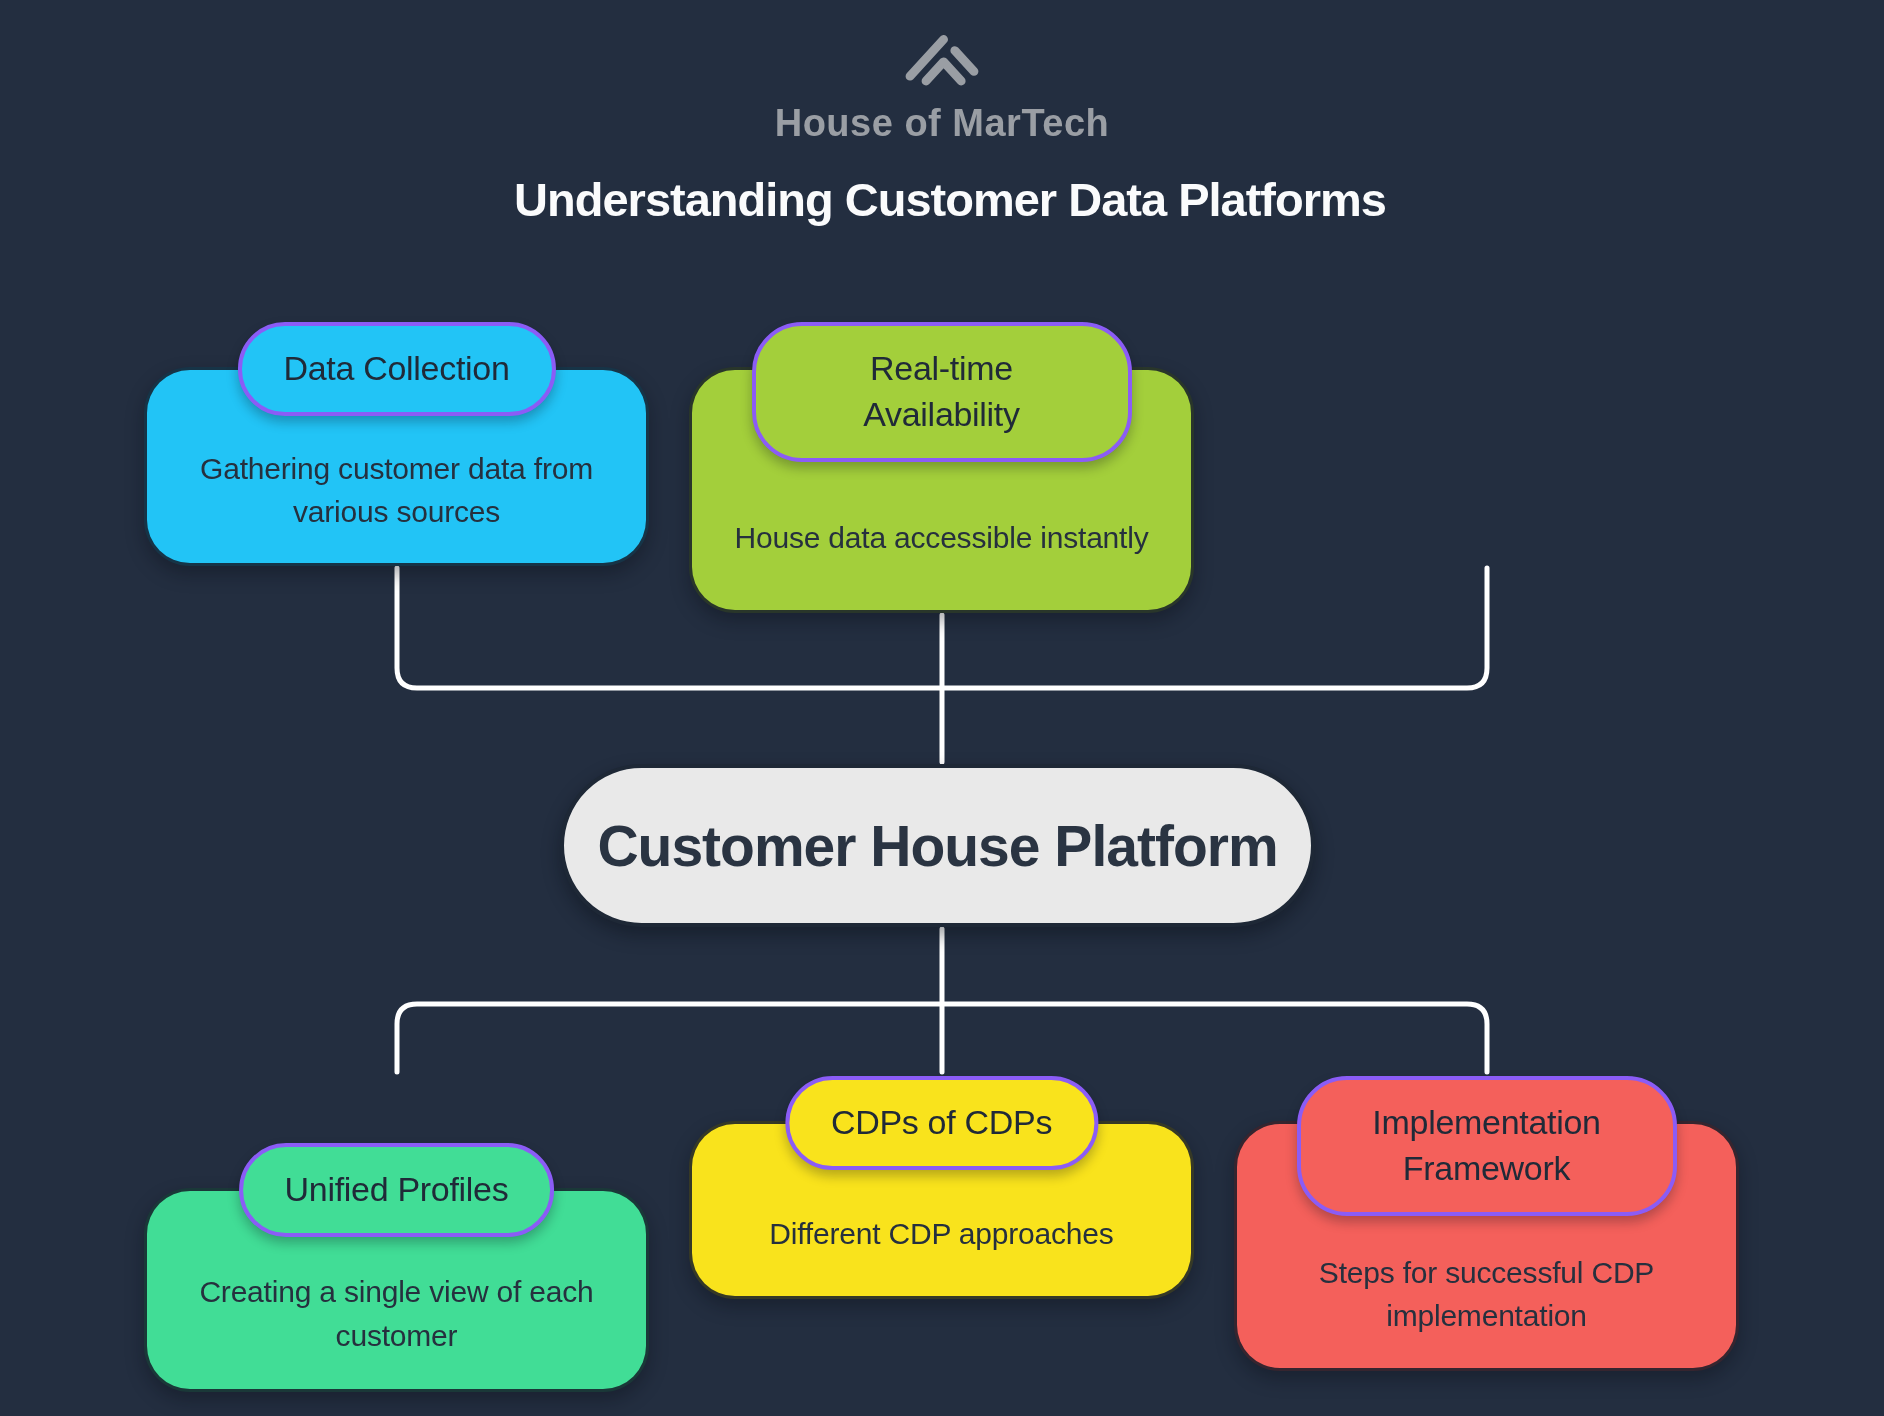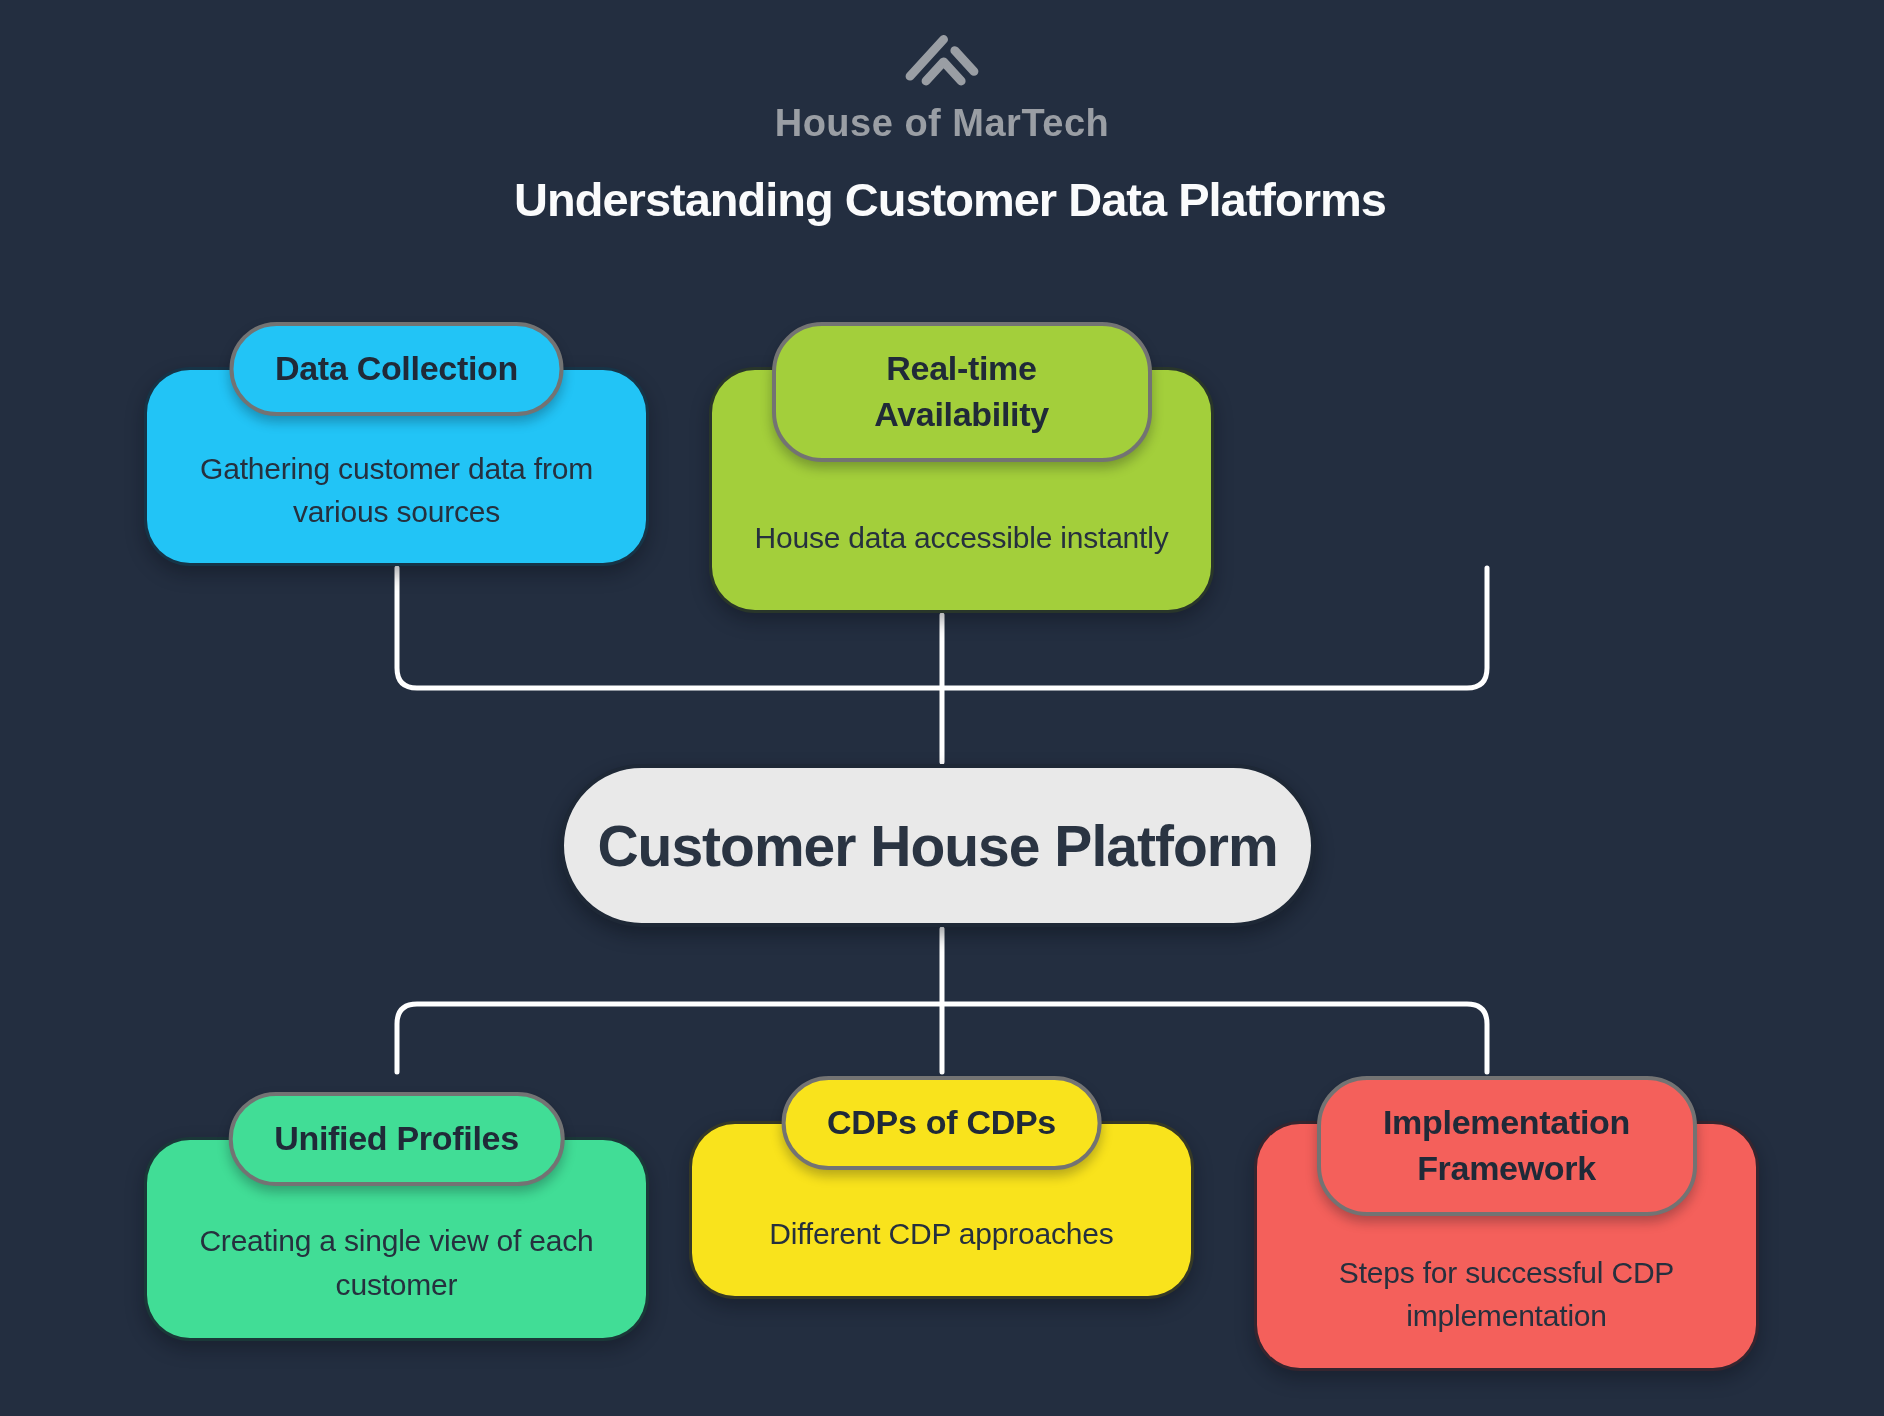--- a/index.html
+++ b/index.html
@@ -47,42 +47,42 @@
   
   .card{
     position:absolute;width:505px;
     background:var(--accent,#888);
     border:3px solid rgba(20,27,40,.85);
     border-radius:46px;
     box-shadow:0 8px 18px rgba(8,12,20,.35);
     display:flex;align-items:center;justify-content:center;
     padding:47px 34px 0 34px;
   }
-  .card.tall-pill{padding-top:96px;margin-left:20px;}
+  .card.tall-pill{padding-top:96px;}
   .card .description{
     text-align:center;
     font-size:30px;line-height:1.45;letter-spacing:-.2px;
     color:#26303E;font-weight:500;
   }
   .pill{
     position:absolute;top:-48px;left:50%;transform:translateX(-50%);
     background:var(--accent,#888);
-    border:4px solid #737373;
+    border:4px solid #8b5cf6;
     border-radius:50px;
     padding:20px 42px;
     width:max-content;max-width:380px;
     text-align:center;
-    font-size:34px;line-height:1.35;font-weight:bold;letter-spacing:-.3px;
+    font-size:34px;line-height:1.35;font-weight:normal;letter-spacing:-.3px;
     color:#202A38;
     box-shadow:0 6px 12px rgba(8,12,20,.28);
   }
   .card-dc{left:144px;top:367px;height:199px;}
   .card-rt{left:689px;top:367px;height:246px;}
   .card-bi{left:1234px;top:367px;height:199px;}
-  .card-up{left:144px;top:1137px;height:204px;}
+  .card-up{left:144px;top:1188px;height:204px;}
   .card-tc{left:689px;top:1121px;height:178px;}
   .card-if{left:1234px;top:1121px;height:250px;}
   
   .center-node{
     position:absolute;left:560px;top:764px;width:755px;height:163px;
     background:var(--c-center_fill);
     border:4px solid #1E2836;
     border-radius:82px;
     display:flex;align-items:center;justify-content:center;
     box-shadow:0 8px 18px rgba(8,12,20,.4);

